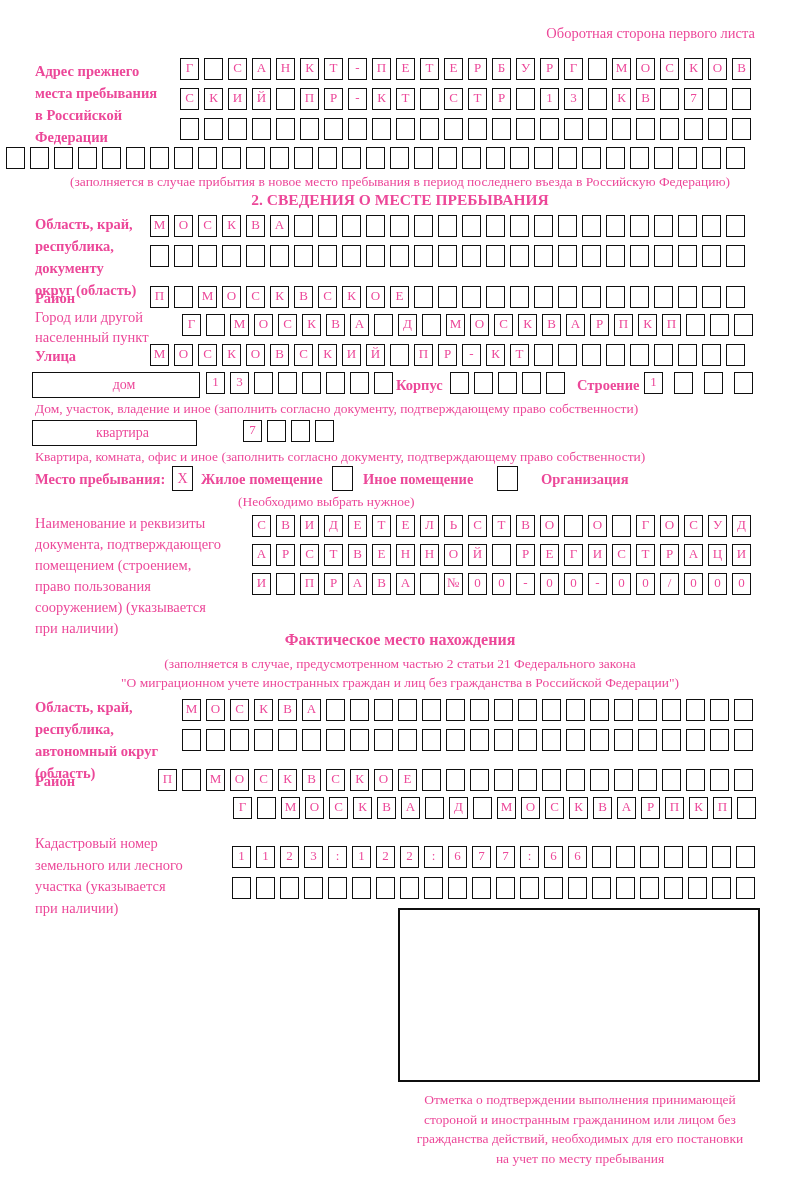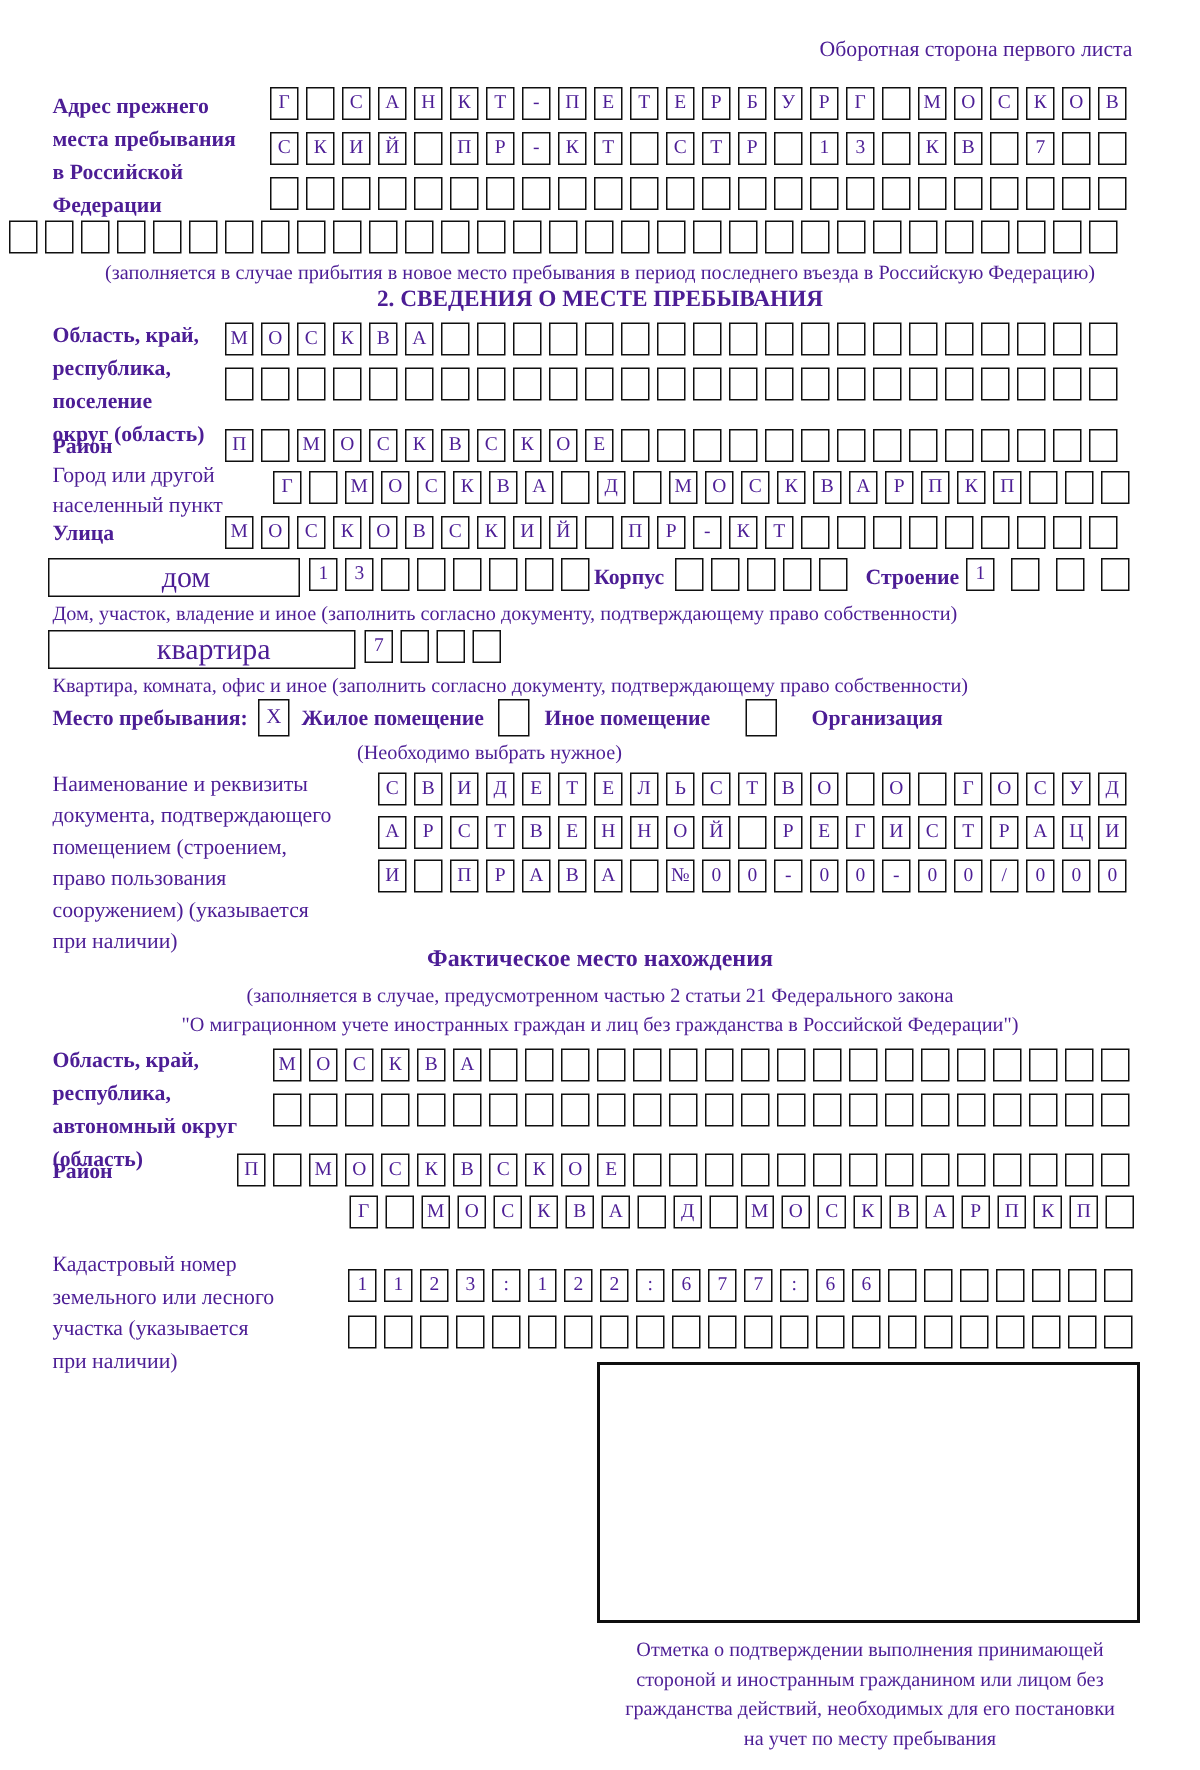--- a/index.html
+++ b/index.html
@@ -1,30 +1,30 @@
 <!DOCTYPE html>
 <html><head>
 <meta charset="utf-8">
 <style>
   html,body{margin:0;padding:0;background:#fff;}
-  .page{position:relative;width:800px;height:1180px;background:#ffffff;color:#4c1d95;
+  .page{position:relative;width:800px;height:1180px;background:#ffffff;color:#ec4899;
         font-family:"Liberation Serif","DejaVu Serif",serif;overflow:hidden;}
   .abs{position:absolute;}
   .label{font-size:14.5px;line-height:22px;font-weight:bold;}
   .label-tight{font-size:14.5px;line-height:20px;}
   .note{font-size:13.5px;line-height:18px;}
   .center{left:0;width:800px;text-align:center;}
   .title{font-weight:bold;font-size:15.5px;}
   .cellrow{display:flex;}
   .cell{box-sizing:border-box;flex:0 0 auto;width:19px;height:22px;border:1.5px solid #0f0f0f;
         margin-right:5px;text-align:center;font-size:13px;line-height:18px;
         font-family:"Liberation Serif","DejaVu Serif",serif;}
   .gapwide .cell{margin-right:11px;}
   .fieldbox{box-sizing:border-box;border:1.5px solid #0f0f0f;height:26px;display:flex;
-            align-items:center;justify-content:center;font-size:20px;padding-left:16px;}
+            align-items:center;justify-content:center;font-size:14px;padding-left:16px;}
   .checkbox{box-sizing:border-box;display:inline-flex;width:21px;height:25px;border:1.5px solid #0f0f0f;
             align-items:center;justify-content:center;font-size:14px;}
   .stampbox{box-sizing:border-box;border:2px solid #0f0f0f;background:#fff;}
 </style>
 </head>
 <body>
 
 <div class="page">
 
   <div class="abs note" style="top:24px;right:45px;font-size:14.5px;">Оборотная сторона первого листа</div>
@@ -146,21 +146,21 @@
       <span class="cell"></span>
       <span class="cell"></span>
     </div>
   <div class="abs note center" style="top:173px;">(заполняется в случае прибытия в новое место пребывания в период последнего въезда в Российскую Федерацию)</div>
 
   <div class="abs title center" style="top:191px;">2. СВЕДЕНИЯ О МЕСТЕ ПРЕБЫВАНИЯ</div>
 
   <div class="abs label" style="left:35px;top:213px;">
       <div>Область, край,</div>
       <div>республика,</div>
-      <div>поселение</div>
+      <div>документу</div>
       <div>округ (область)</div>
     </div>
   <div class="abs cellrow" style="left:150px;top:215px;">
       <span class="cell">М</span>
       <span class="cell">О</span>
       <span class="cell">С</span>
       <span class="cell">К</span>
       <span class="cell">В</span>
       <span class="cell">А</span>
       <span class="cell"></span>
@@ -321,21 +321,21 @@
     </div>
   <div class="abs label" style="left:577px;top:374px;">Строение</div>
   <div class="abs cellrow gapwide" style="left:644px;top:372px;">
       <span class="cell">1</span>
       <span class="cell"></span>
       <span class="cell"></span>
       <span class="cell"></span>
     </div>
   <div class="abs note" style="left:35px;top:400px;">Дом, участок, владение и иное (заполнить согласно документу, подтверждающему право собственности)</div>
 
-  <div class="abs fieldbox" style="left:32px;top:420px;width:205px;">квартира</div>
+  <div class="abs fieldbox" style="left:32px;top:420px;width:165px;">квартира</div>
   <div class="abs cellrow" style="left:243px;top:420px;">
       <span class="cell">7</span>
       <span class="cell"></span>
       <span class="cell"></span>
       <span class="cell"></span>
     </div>
   <div class="abs note" style="left:35px;top:448px;">Квартира, комната, офис и иное (заполнить согласно документу, подтверждающему право собственности)</div>
 
   <div class="abs" style="left:0;top:466px;width:652px;height:28px;">
     <span class="abs label" style="left:35px;top:2px;">Место пребывания:</span>

